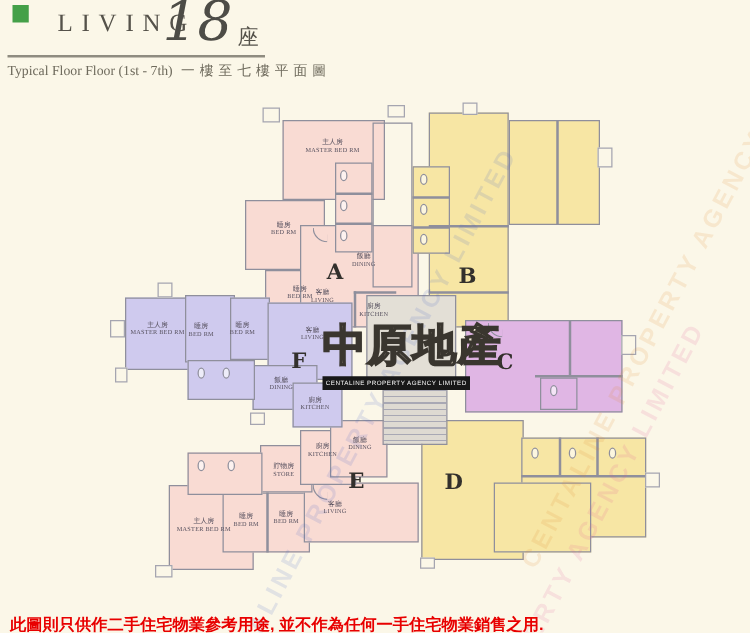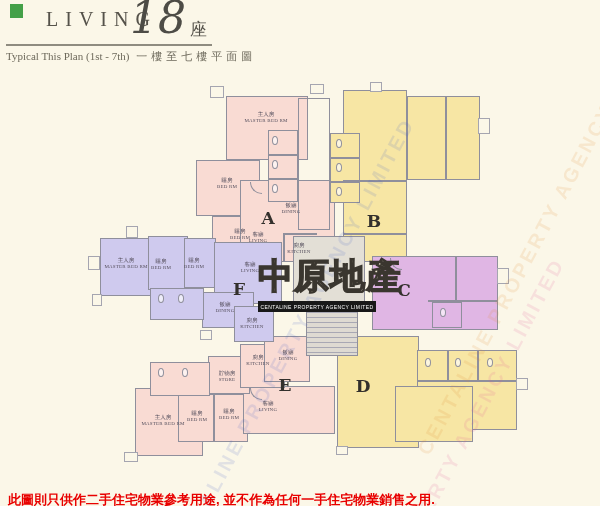--- a/index.html
+++ b/index.html
@@ -62,21 +62,21 @@
 
 <div class="canvas">
 
   <div class="hdr">
     <div class="marker"></div>
     <span class="block-label">LIVING</span>
     <span class="block-number">18</span>
     <span class="block-suffix">座</span>
     <div class="hdr-rule"></div>
     <div class="subtitle">
-      <span>Typical This Plan (1st - 7th)</span>
+      <span>Typical Floor Floor (1st - 7th)</span>
       <span class="zh">一樓至七樓平面圖</span>
     </div>
   </div>
 
   <div>
 
     <div class="u pink" style="left:226px;top:96px;width:82px;height:64px"></div>
     <div class="u pink" style="left:196px;top:160px;width:64px;height:56px"></div>
     <div class="u pink" style="left:212px;top:216px;width:58px;height:46px"></div>
     <div class="u pink" style="left:240px;top:180px;width:95px;height:82px"></div>

